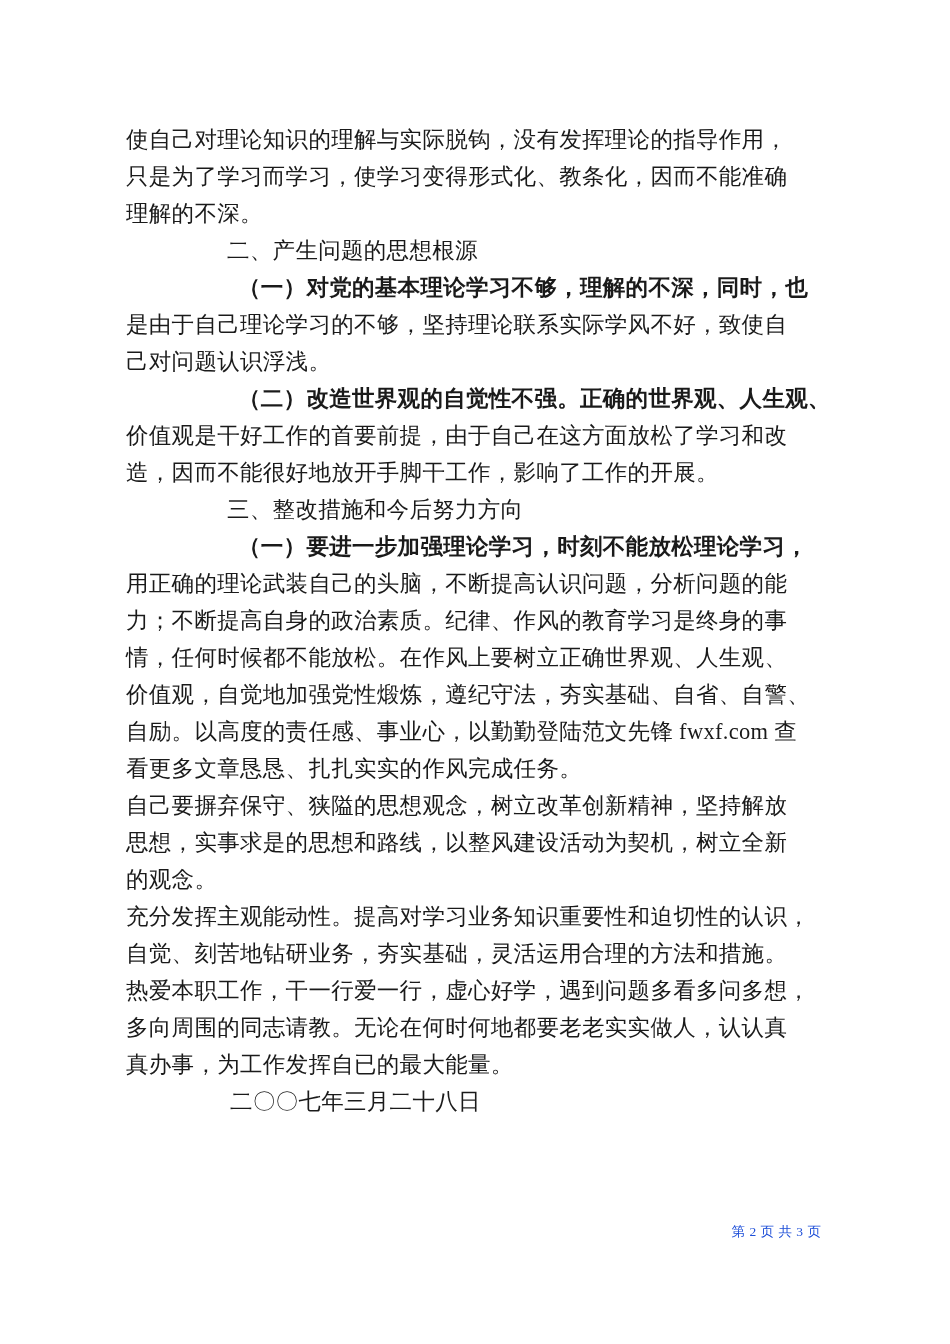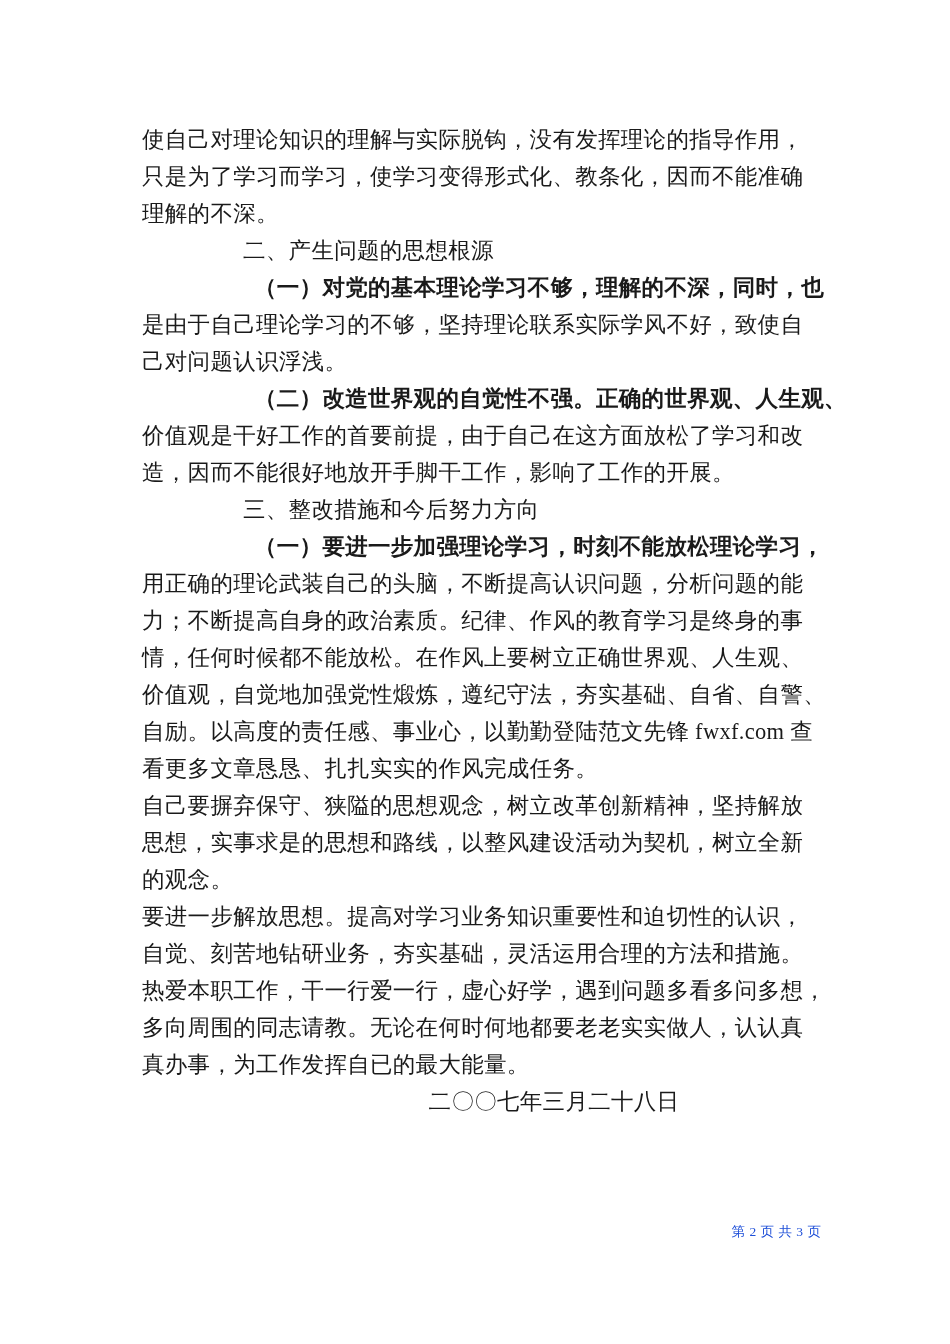--- a/index.html
+++ b/index.html
@@ -11,40 +11,39 @@
     position: relative;
     width: 950px;
     height: 1344px;
     background: #ffffff;
     overflow: hidden;
     font-family: "Liberation Serif", "DejaVu Serif", serif;
     color: #1a1a1a;
   }
   .content {
     position: absolute;
-    left: 142px;
+    left: 126px;
     top: 121px;
     width: 720px;
   }
   .line {
     font-size: 22.5px;
     line-height: 37px;
     white-space: pre;
     letter-spacing: 0.3px;
   }
   .line.heading {
     padding-left: 101px;
   }
   .line.item {
     padding-left: 112px;
     font-weight: bold;
   }
   .line.date {
     padding-left: 104px;
-    text-align: center;
   }
   .footer {
     position: absolute;
     left: 716px;
     top: 1202px;
     font-size: 13.5px;
     line-height: 20px;
     color: #1d4ed8;
     letter-spacing: 0.5px;
     white-space: pre;
@@ -69,21 +68,21 @@
       <div class="line item">（一）要进一步加强理论学习，时刻不能放松理论学习，</div>
       <div class="line">用正确的理论武装自己的头脑，不断提高认识问题，分析问题的能</div>
       <div class="line">力；不断提高自身的政治素质。纪律、作风的教育学习是终身的事</div>
       <div class="line">情，任何时候都不能放松。在作风上要树立正确世界观、人生观、</div>
       <div class="line">价值观，自觉地加强党性煅炼，遵纪守法，夯实基础、自省、自警、</div>
       <div class="line">自励。以高度的责任感、事业心，以勤勤登陆范文先锋 fwxf.com 查</div>
       <div class="line">看更多文章恳恳、扎扎实实的作风完成任务。</div>
       <div class="line">自己要摒弃保守、狭隘的思想观念，树立改革创新精神，坚持解放</div>
       <div class="line">思想，实事求是的思想和路线，以整风建设活动为契机，树立全新</div>
       <div class="line">的观念。</div>
-      <div class="line">要进一步解放思想。提高对学习业务知识重要性和迫切性的认识，</div>
+      <div class="line">充分发挥主观能动性。提高对学习业务知识重要性和迫切性的认识，</div>
       <div class="line">自觉、刻苦地钻研业务，夯实基础，灵活运用合理的方法和措施。</div>
       <div class="line">热爱本职工作，干一行爱一行，虚心好学，遇到问题多看多问多想，</div>
       <div class="line">多向周围的同志请教。无论在何时何地都要老老实实做人，认认真</div>
       <div class="line">真办事，为工作发挥自已的最大能量。</div>
       <div class="line date">二〇〇七年三月二十八日</div>
     </div>
   <div class="footer">
     <span>第 2 页 共 3 页</span>
   </div>
 </div>

